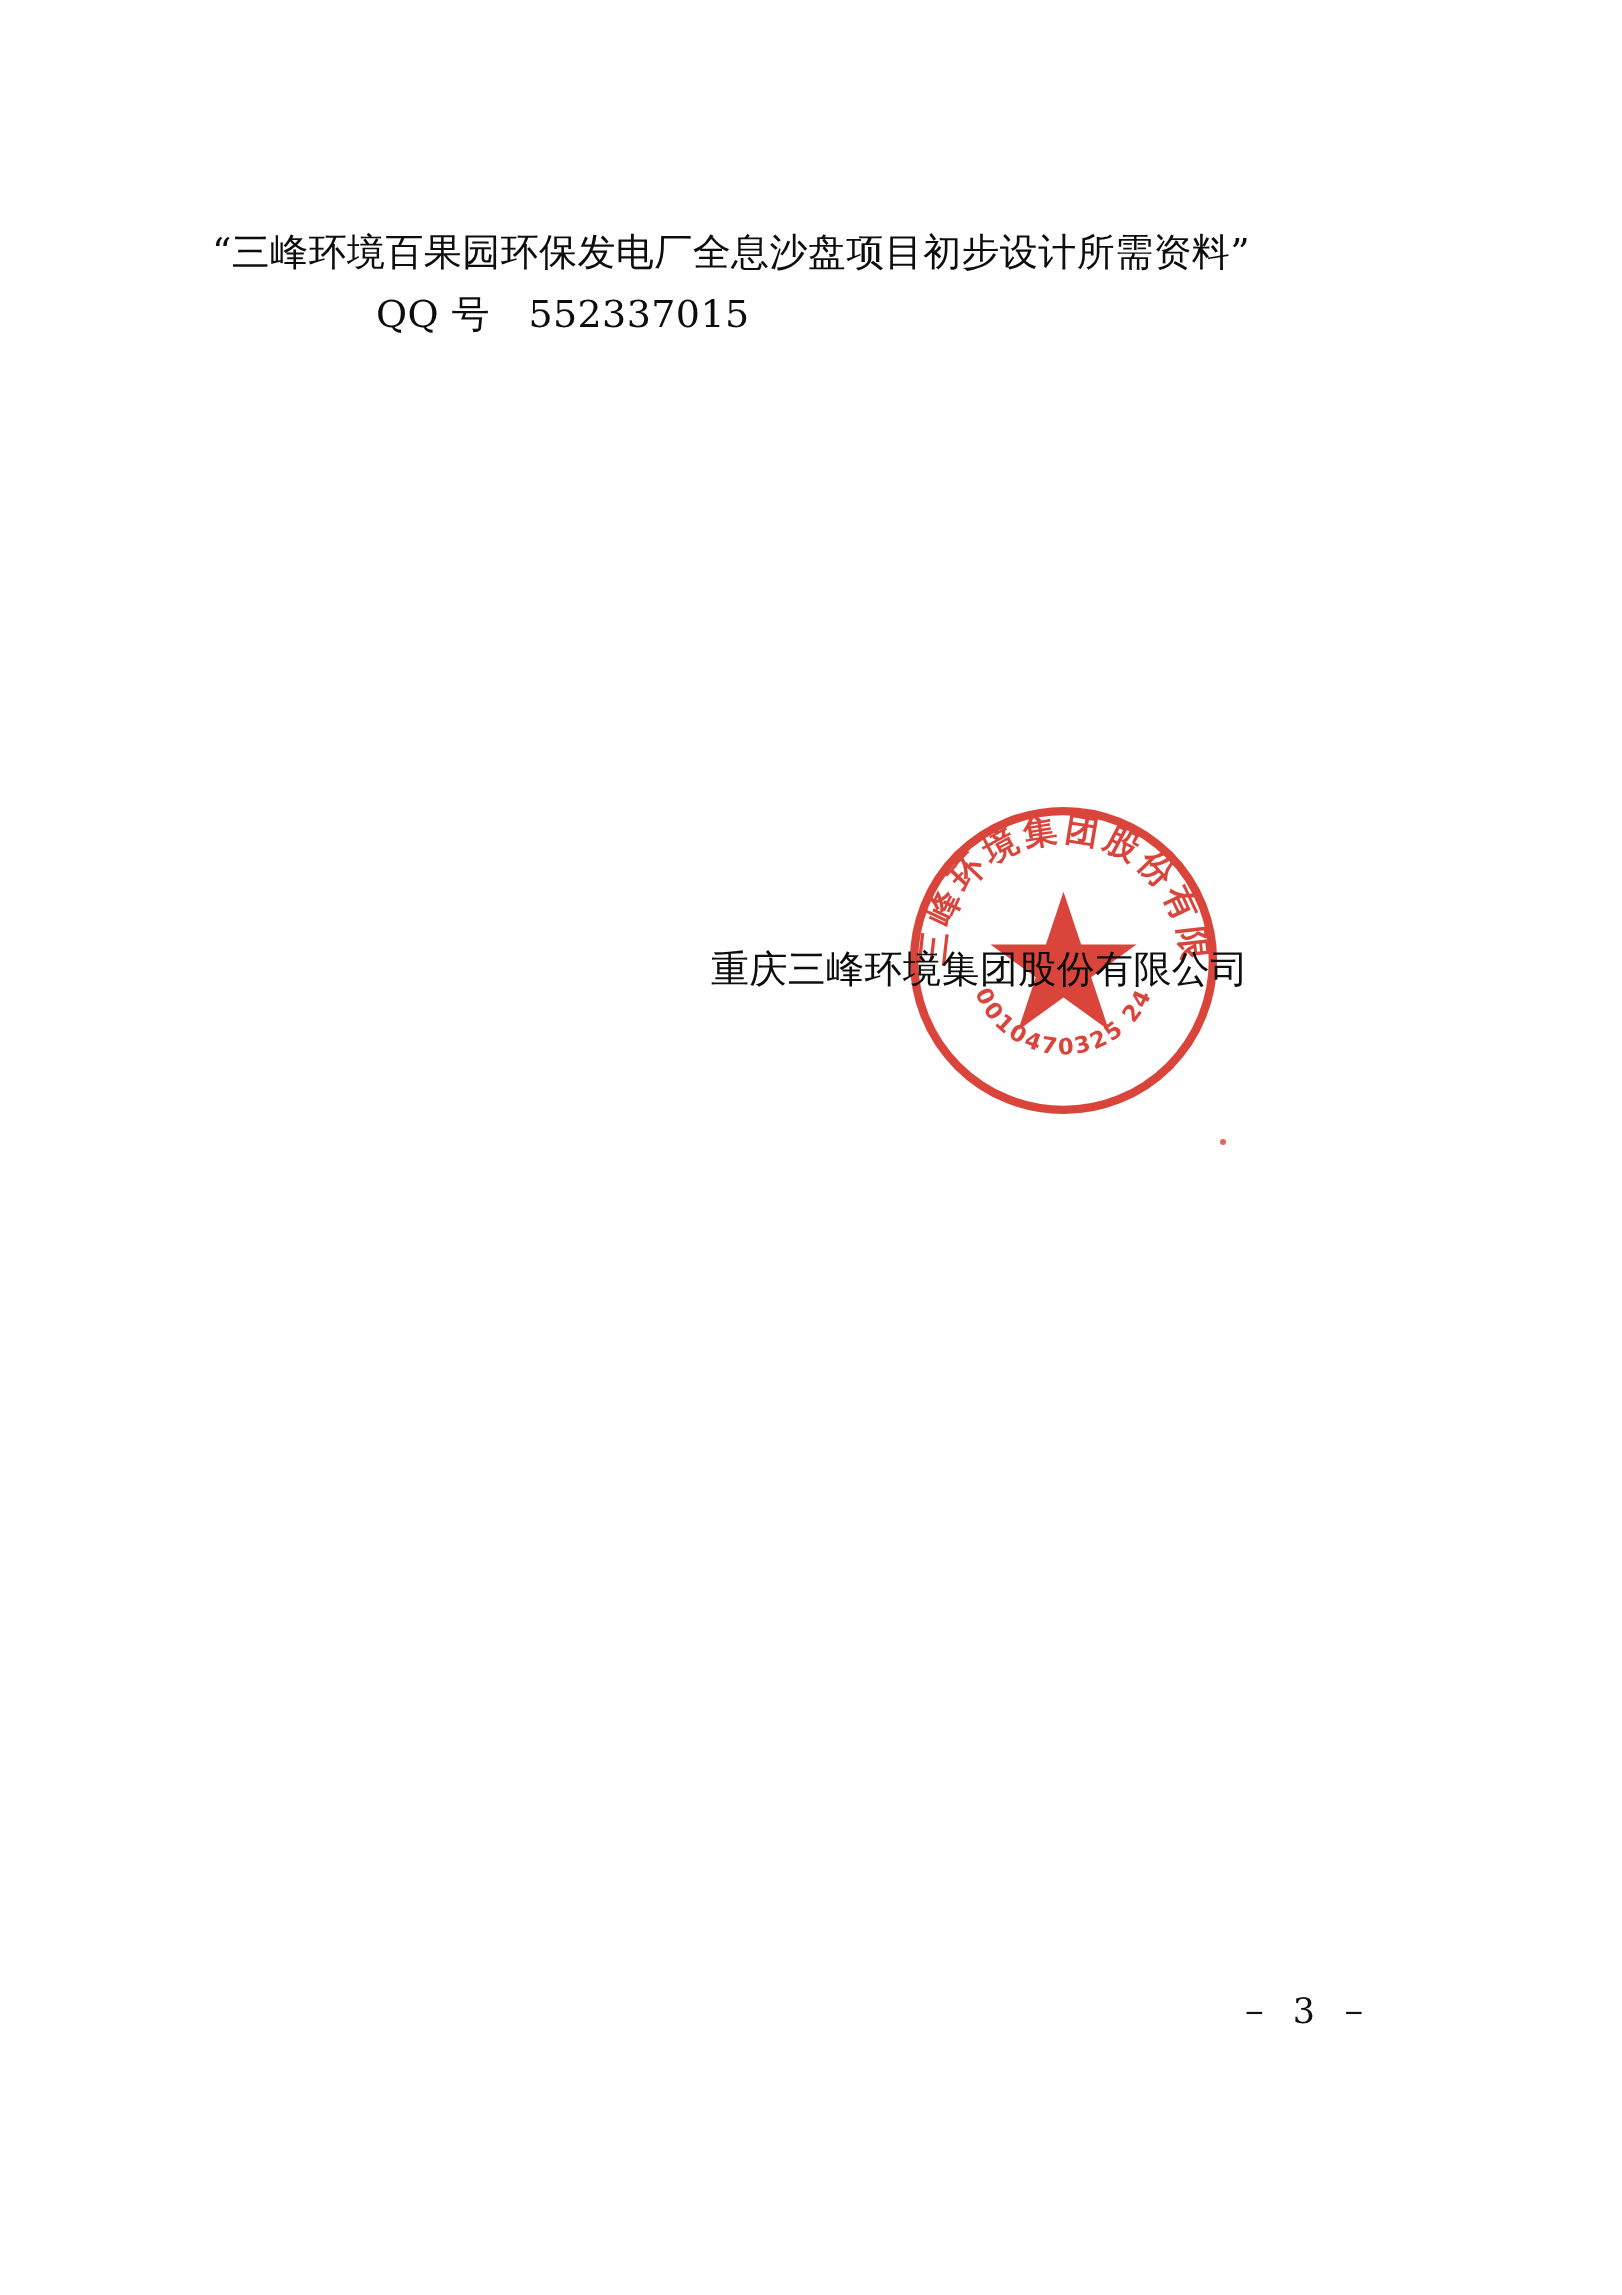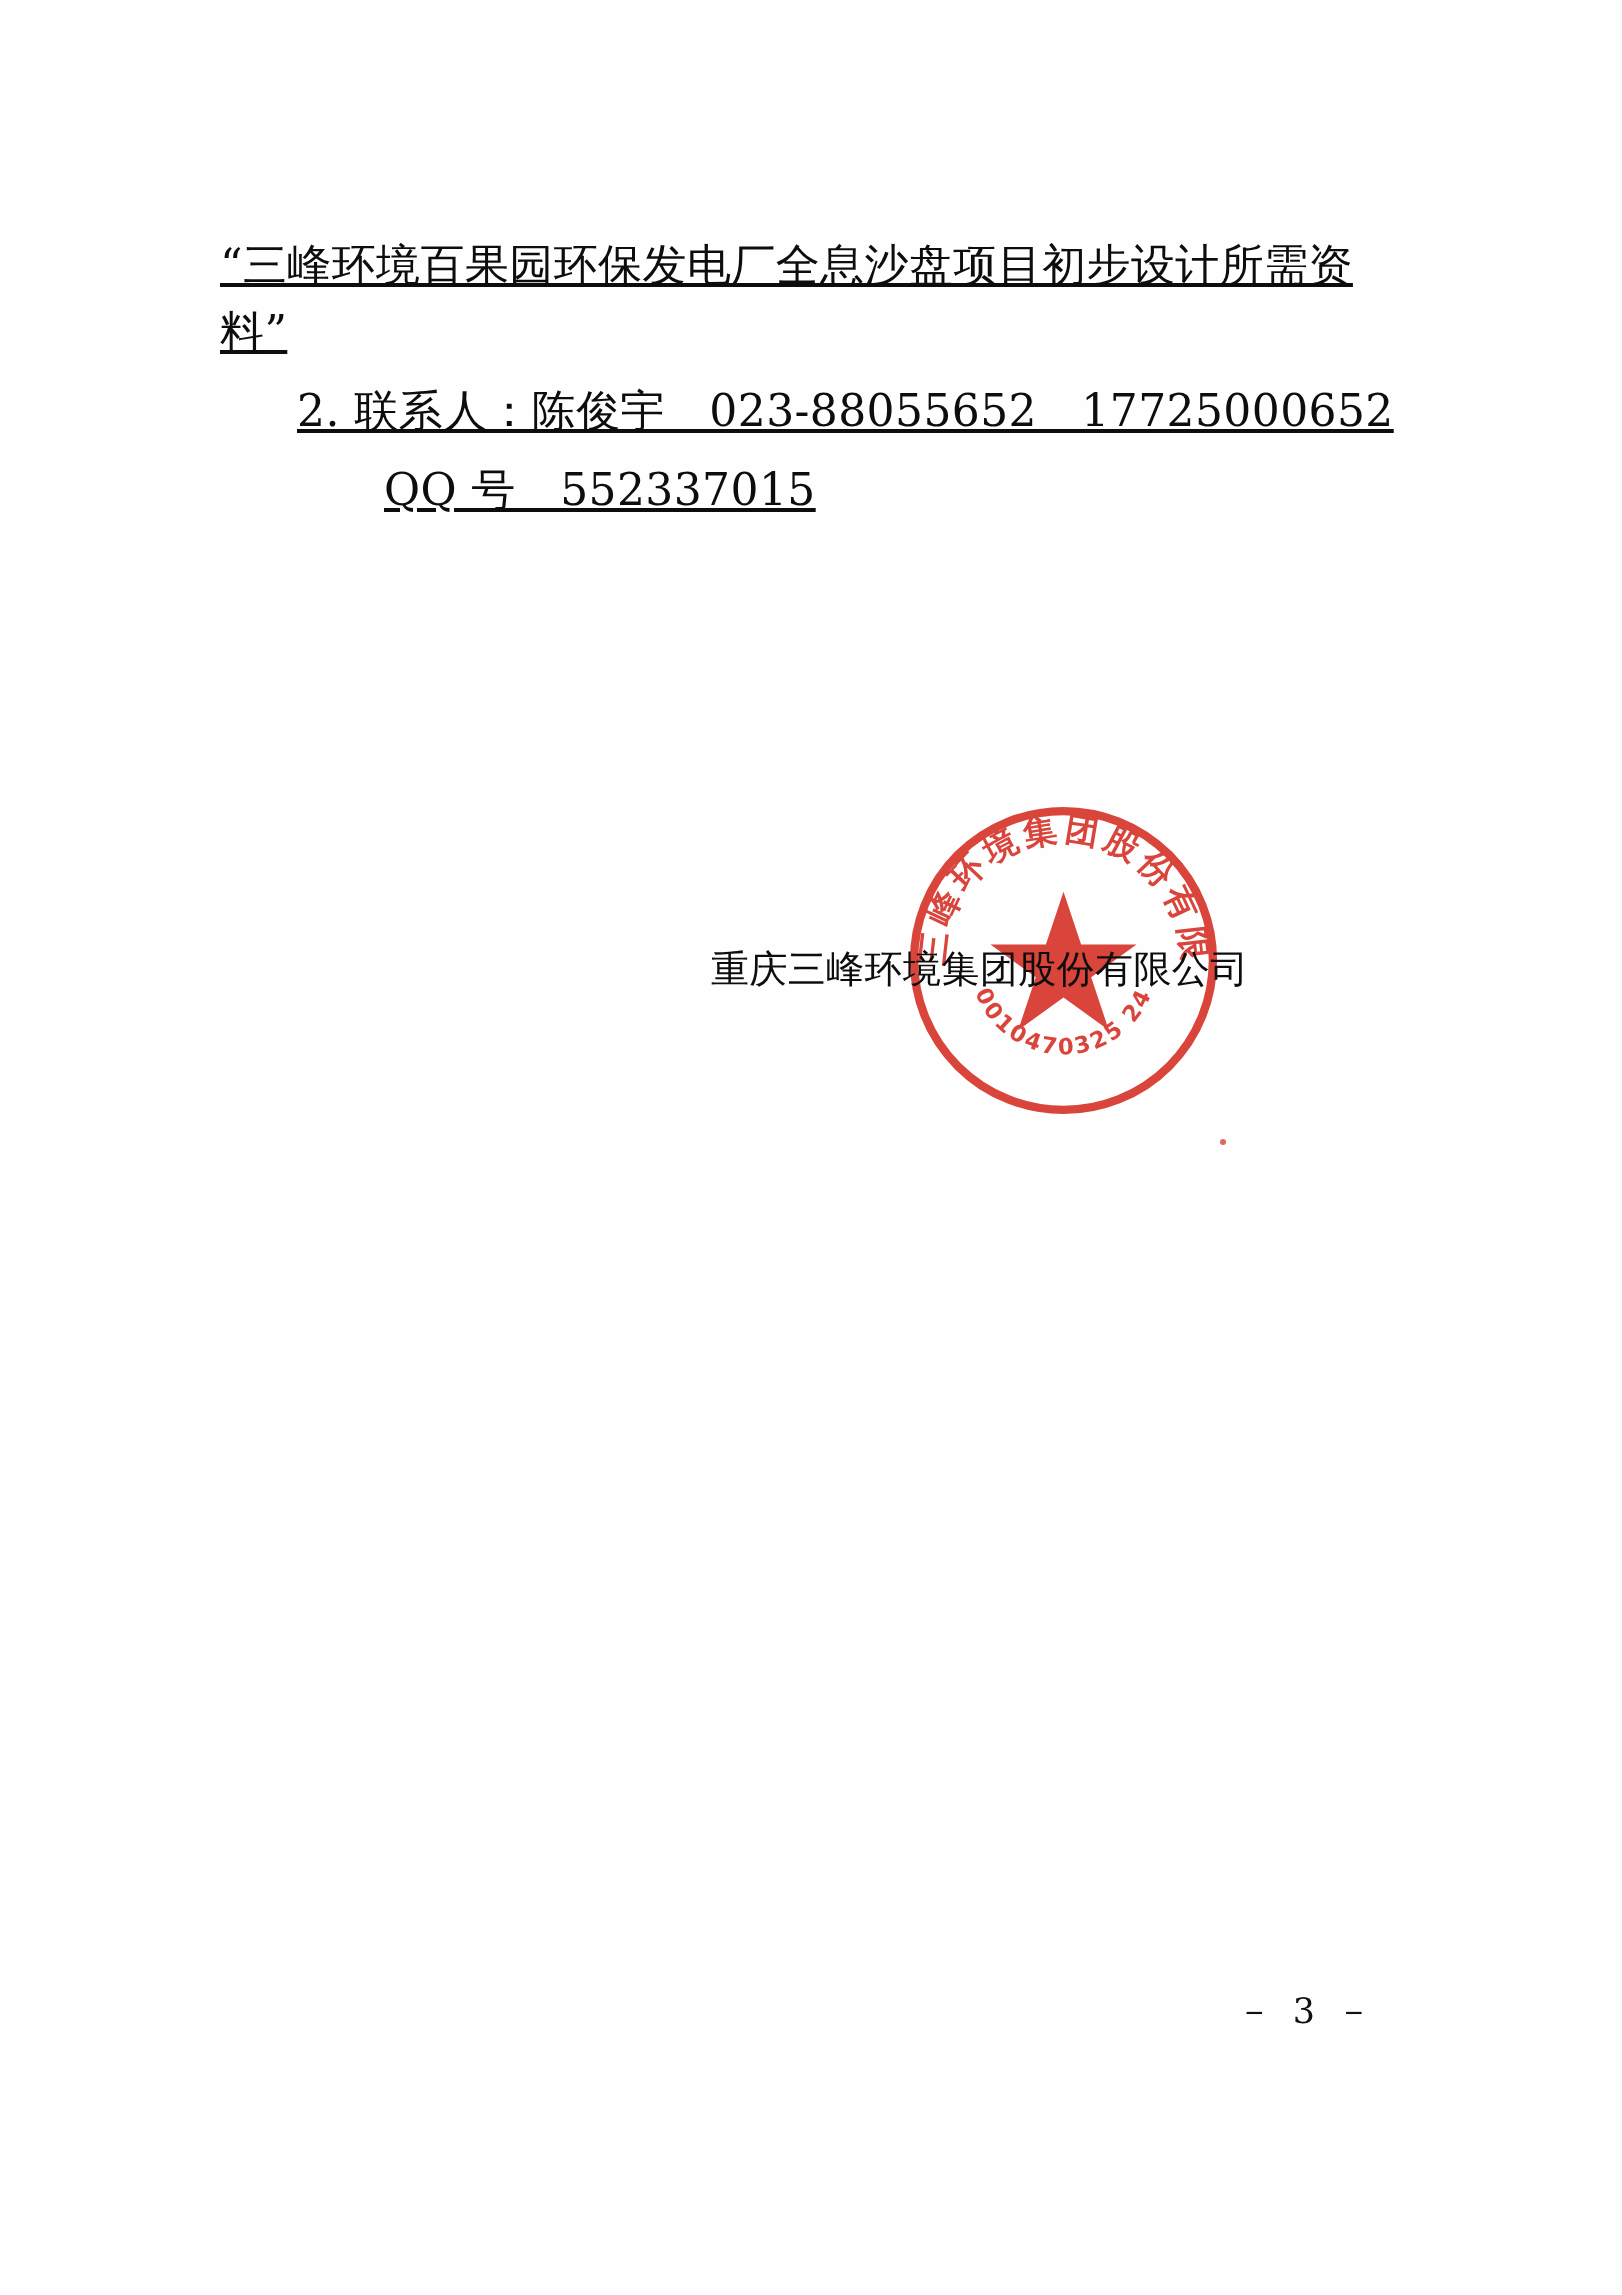--- a/index.html
+++ b/index.html
@@ -20,26 +20,25 @@
     inset: 0;
     background: #fefefe;
   }
   .content {
     position: absolute;
     left: 208px;
     top: 220px;
     width: 1208px;
   }
   .para {
-    font-size: 44px;
+    font-size: 38px;
     line-height: 1.52;
     letter-spacing: 0.4px;
-    margin: 12px;
+    margin: 4px;
     text-align: left;
-    text-decoration: underline;
   }
   .para + .para {
     margin-top: 0px;
   }
   .indent-1 {
     text-indent: 77px;
   }
   .indent-2 {
     padding-left: 164px;
   }
@@ -102,21 +101,20 @@
     padding-left: 990px;
   }
 </style>
 </head>
 <body>
 
 <div class="page">
 
   <div class="content">
     <p class="para">“三峰环境百果园环保发电厂全息沙盘项目初步设计所需资料”</p>
-    <p class="para indent-1">2. 联系人：陈俊宇　023-88055652　17725000652</p>
     <p class="para indent-2">QQ 号　552337015</p>
     <div class="block-gap"></div>
   </div>
 
   <div class="seal">
     <svg width="319" height="319" viewBox="0 0 380 380" xmlns="http://www.w3.org/2000/svg">
       <defs>
         <path id="arcTop" d="M 48,190 A 142,142 0 0 1 332,190" fill="none"></path>
         <path id="arcBottom" d="M 78,190 A 112,112 0 0 0 302,190" fill="none"></path>
       </defs>

